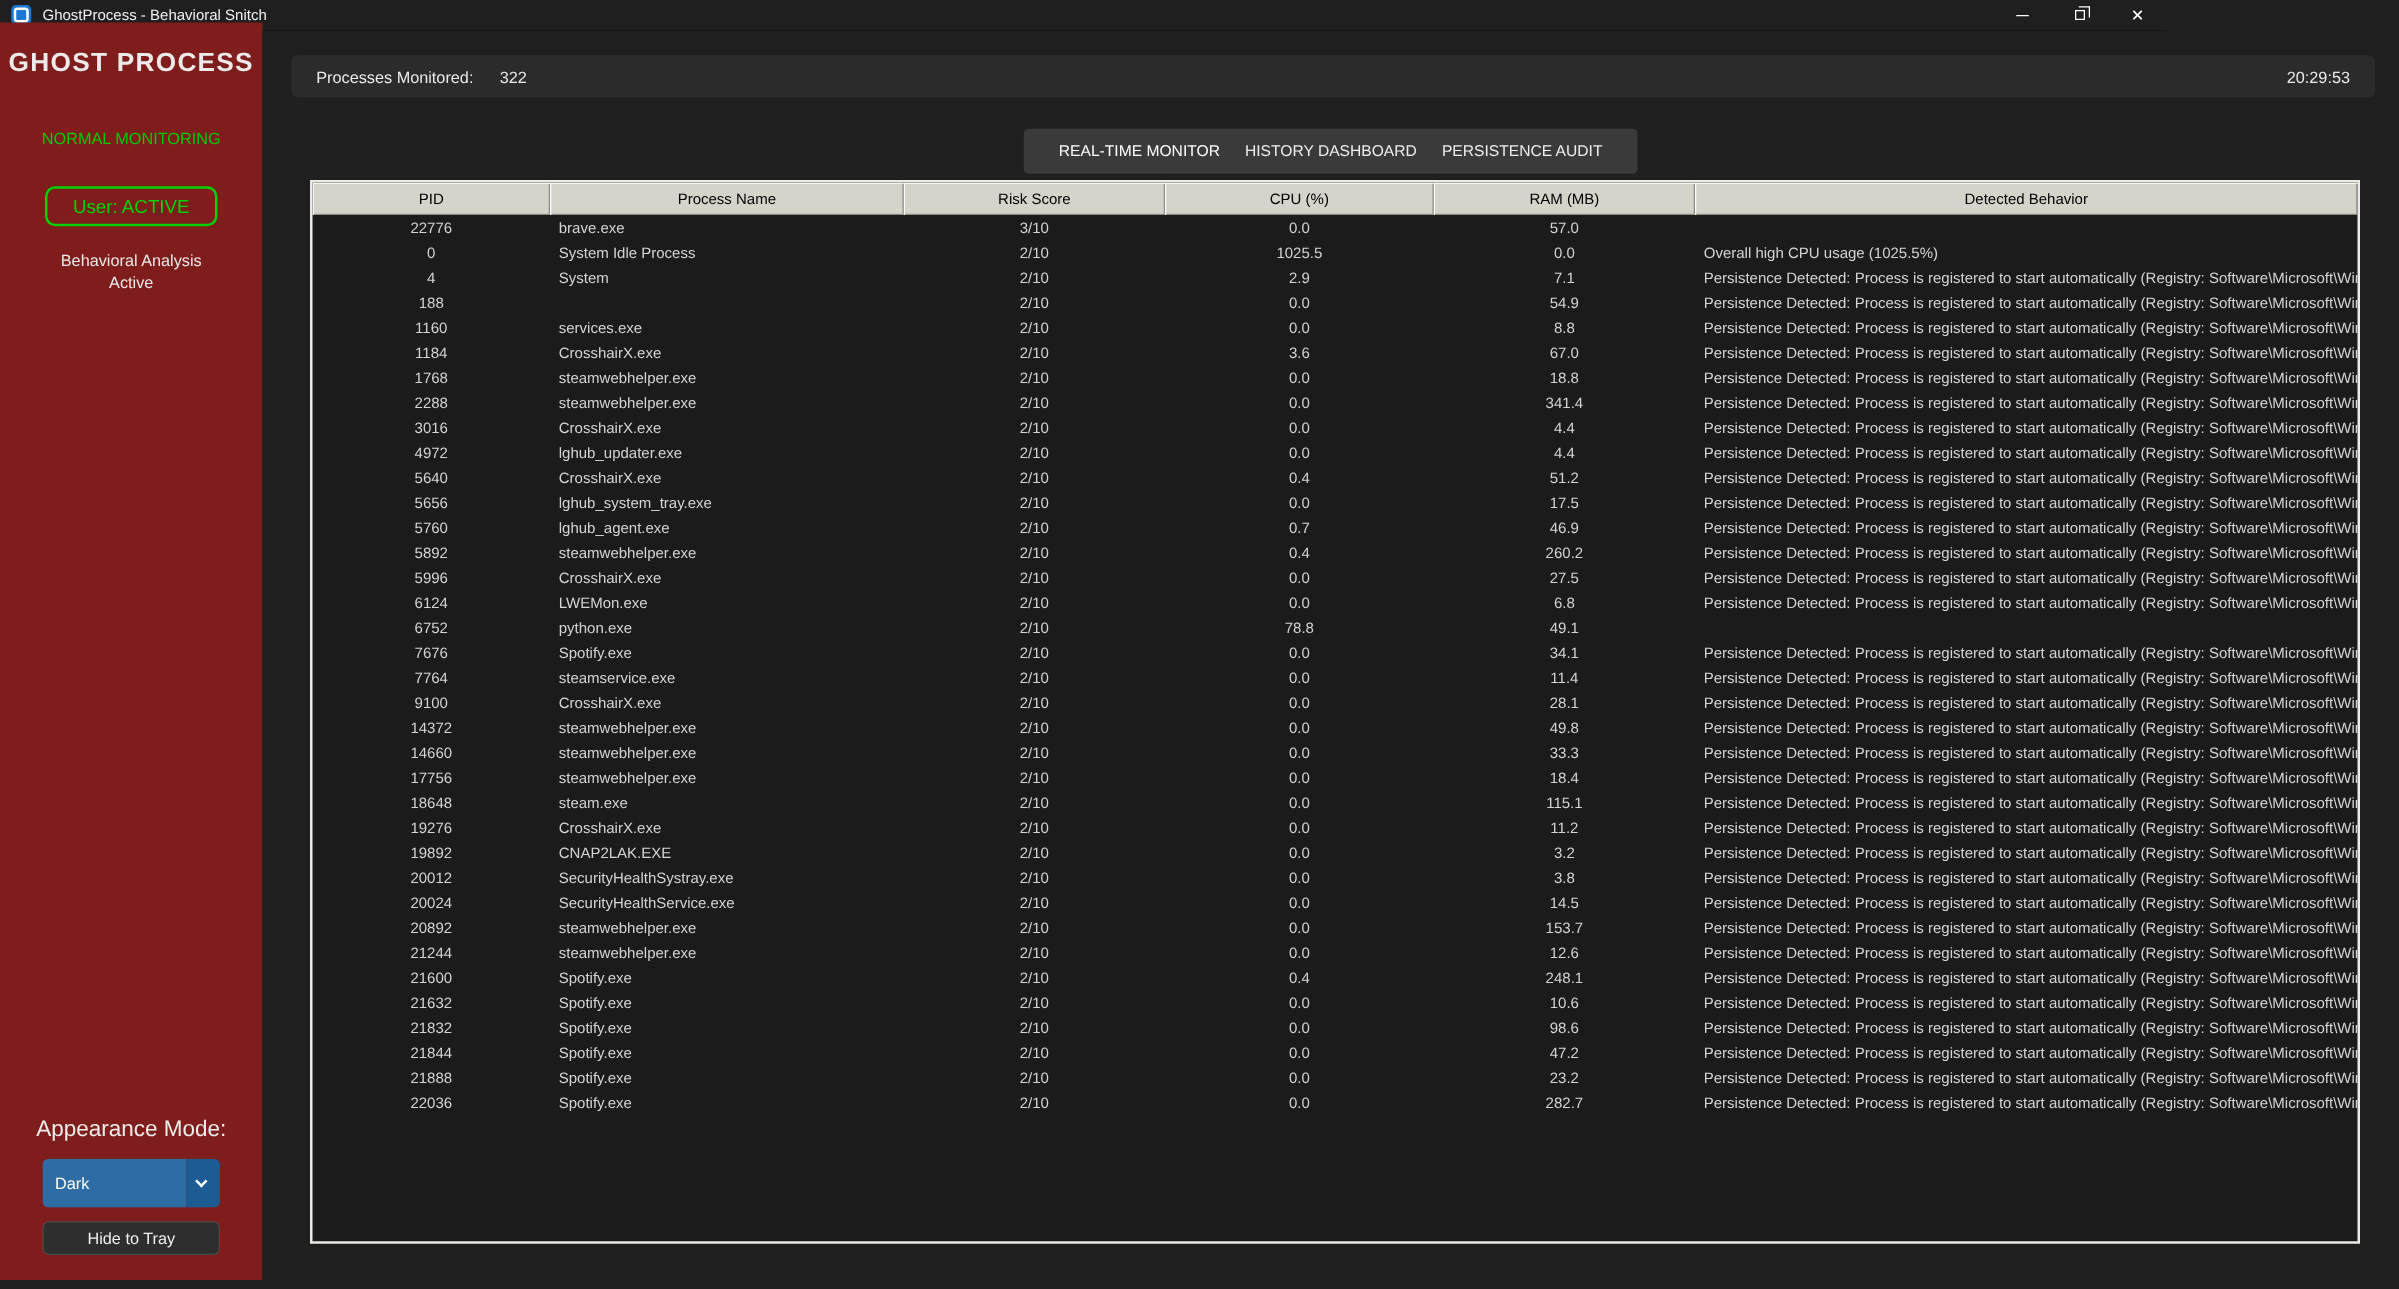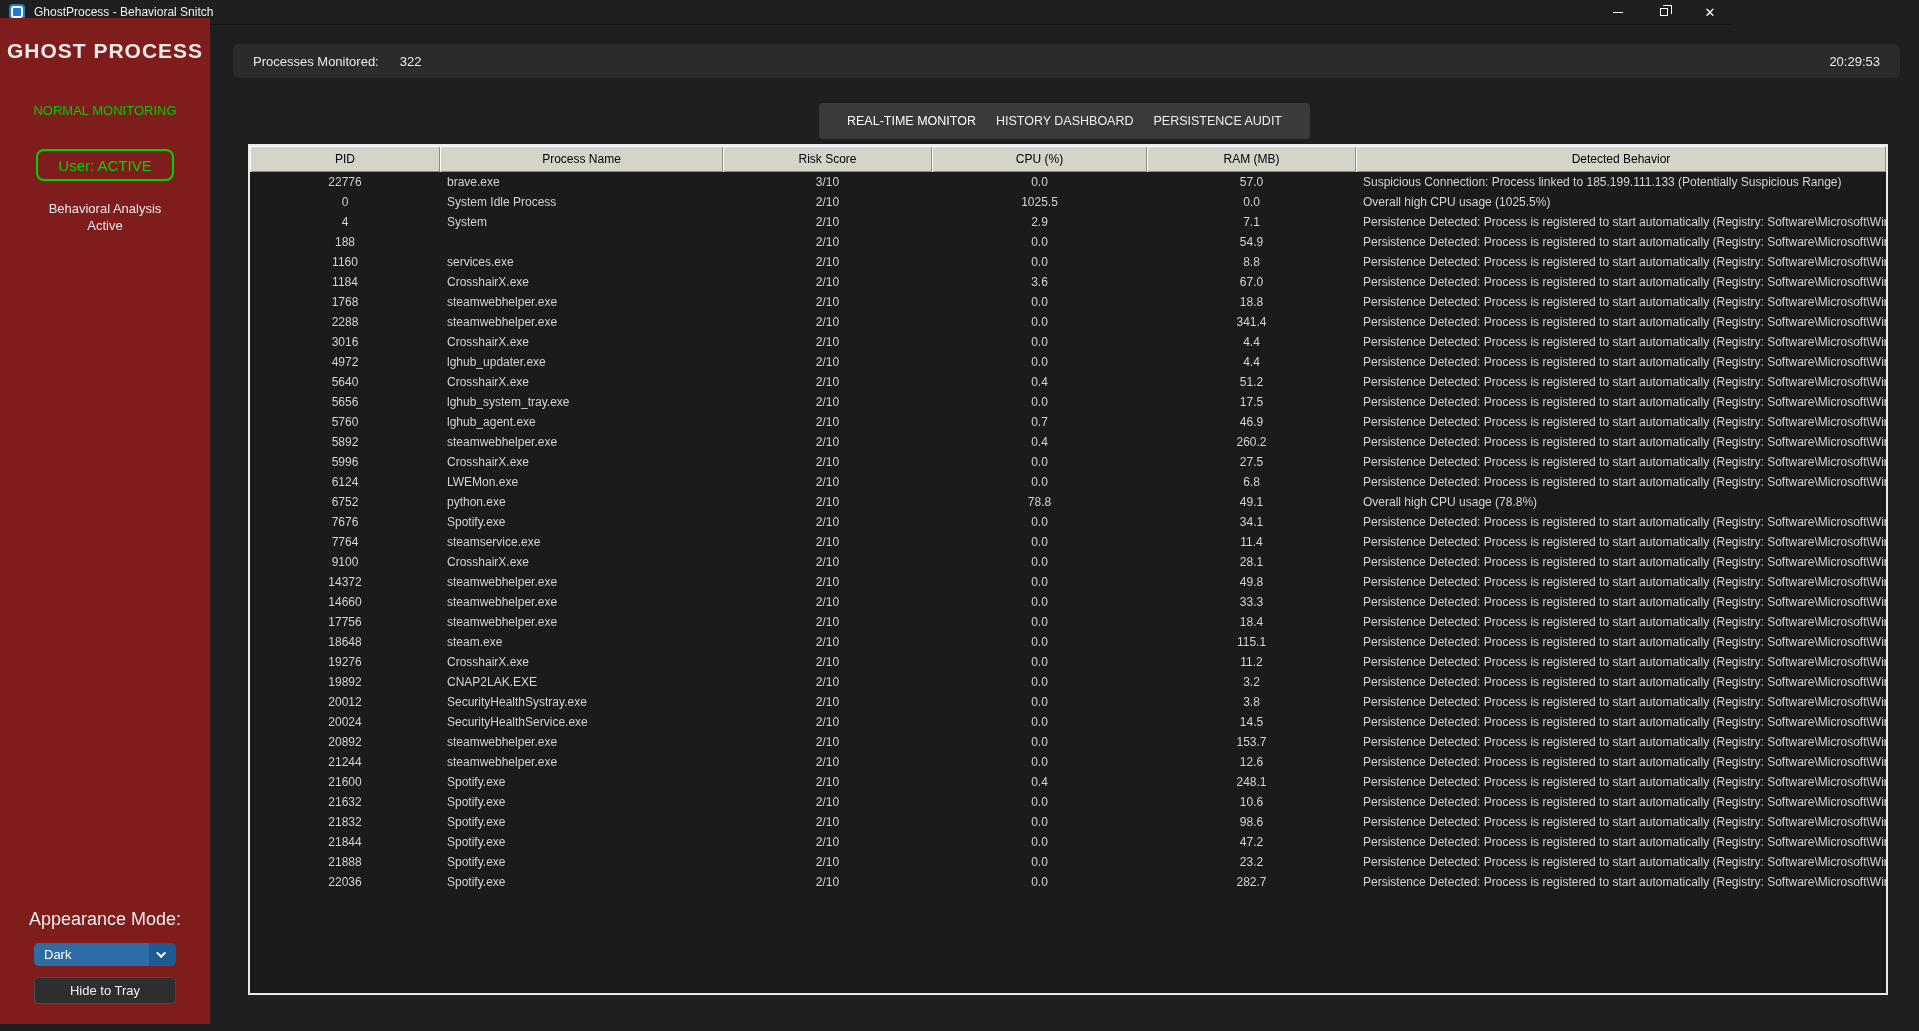--- a/index.html
+++ b/index.html
@@ -47,21 +47,21 @@
   .monitor-state { margin-top: 40px; color: #00cc00; font-size: 13px; }
   .user-active-btn {
     margin-top: 31px; width: 138px; height: 32px;
     border: 2px solid #00d400; border-radius: 8px; background: transparent;
     color: #00d400; font-size: 15px; display: flex; align-items: center; justify-content: center;
   }
   .analysis-note { margin-top: 19px; color: #e9e9e9; font-size: 13px; line-height: 17px; text-align: center; }
   .sidebar-spacer { flex: 1; }
   .appearance-label { color: #ececec; font-size: 18px; margin-bottom: 13px; }
   .theme-select {
-    width: 142px; height: 23px; border-radius: 5px; overflow: hidden;
+    width: 142px; height: 39px; border-radius: 5px; overflow: hidden;
     display: flex; margin-bottom: 11px;
   }
   .theme-select-value {
     flex: 1; background: #2d6ca4; color: #ffffff; font-size: 13px;
     display: flex; align-items: center; padding-left: 10px;
   }
   .theme-select-arrow {
     width: 27px; background: #1d5b94; display: flex; align-items: center; justify-content: center;
   }
   .chev {
@@ -187,21 +187,20 @@
       <div class="th c4">RAM (MB)</div>
       <div class="th c5">Detected Behavior</div>
     </div>
     <div class="tbody">
         <div class="tr">
           <div class="td c0 ctr">22776</div>
           <div class="td c1 lft">brave.exe</div>
           <div class="td c2 ctr">3/10</div>
           <div class="td c3 ctr">0.0</div>
           <div class="td c4 ctr">57.0</div>
-          <div class="td c5 lft">Suspicious Connection: Process linked to 185.199.111.133 (Potentially Suspicious Range)</div>
         </div>
         <div class="tr">
           <div class="td c0 ctr">0</div>
           <div class="td c1 lft">System Idle Process</div>
           <div class="td c2 ctr">2/10</div>
           <div class="td c3 ctr">1025.5</div>
           <div class="td c4 ctr">0.0</div>
           <div class="td c5 lft">Overall high CPU usage (1025.5%)</div>
         </div>
         <div class="tr">
@@ -315,21 +314,20 @@
           <div class="td c3 ctr">0.0</div>
           <div class="td c4 ctr">6.8</div>
           <div class="td c5 lft">Persistence Detected: Process is registered to start automatically (Registry: Software\Microsoft\Windo</div>
         </div>
         <div class="tr">
           <div class="td c0 ctr">6752</div>
           <div class="td c1 lft">python.exe</div>
           <div class="td c2 ctr">2/10</div>
           <div class="td c3 ctr">78.8</div>
           <div class="td c4 ctr">49.1</div>
-          <div class="td c5 lft">Overall high CPU usage (78.8%)</div>
         </div>
         <div class="tr">
           <div class="td c0 ctr">7676</div>
           <div class="td c1 lft">Spotify.exe</div>
           <div class="td c2 ctr">2/10</div>
           <div class="td c3 ctr">0.0</div>
           <div class="td c4 ctr">34.1</div>
           <div class="td c5 lft">Persistence Detected: Process is registered to start automatically (Registry: Software\Microsoft\Windo</div>
         </div>
         <div class="tr">

